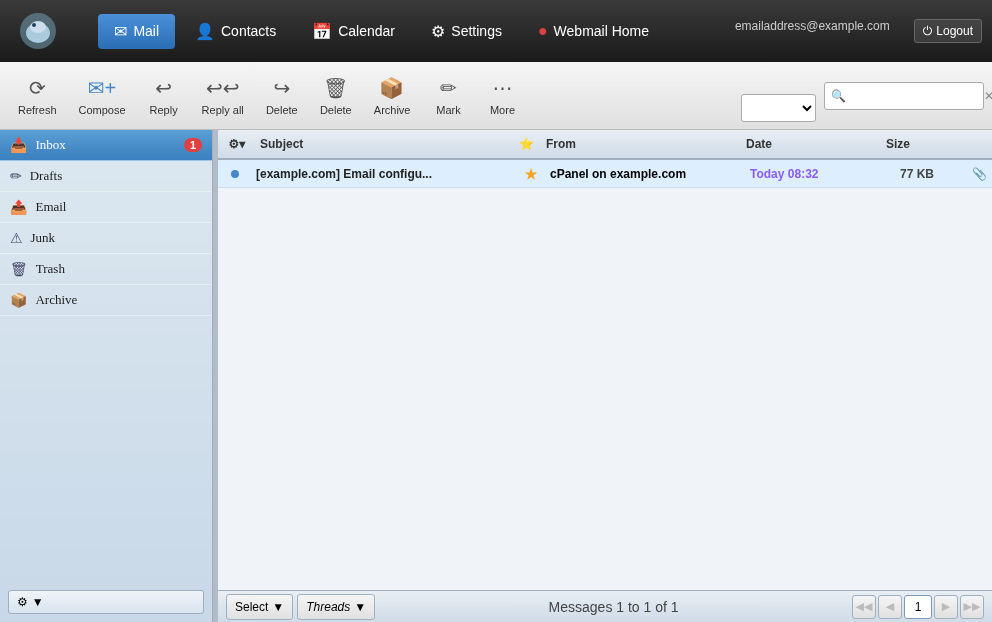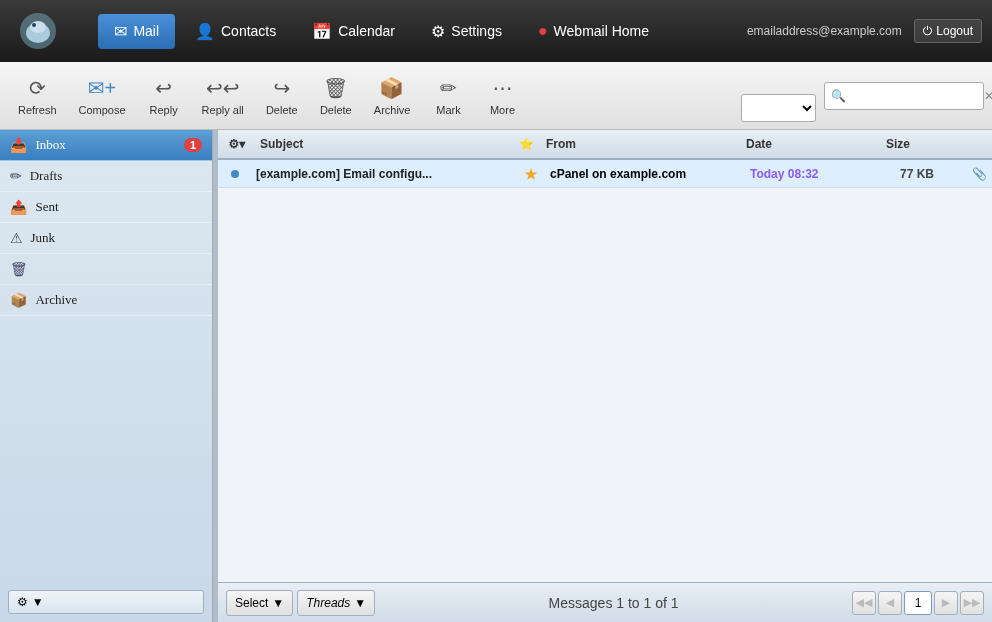--- a/index.html
+++ b/index.html
@@ -48,22 +48,22 @@
       text-decoration: none;
     }
     .nav-item.active {
       background: linear-gradient(to bottom, #4a90d9, #2a6fb5);
       border-radius: 4px;
     }
     .nav-icon { font-size: 16px; }
 
     #topbar-right {
       display: flex;
-      align-items: center;
-      gap: 12px;
+      align-items: flex-start;
+      gap: 24px;
       font-size: 12px;
       color: #ccc;
     }
     #logout-btn {
       display: flex;
       align-items: center;
       gap: 4px;
       color: white;
       cursor: pointer;
       padding: 4px 8px;
@@ -250,21 +250,21 @@
     }
     .email-row .col-subject { color: #222; overflow: hidden; text-overflow: ellipsis; white-space: nowrap; }
     .email-row .col-from { overflow: hidden; text-overflow: ellipsis; white-space: nowrap; }
     .email-row .col-date { color: #8b5cf6; }
     .email-row .col-size { color: #444; text-align: center; }
     .star-icon { color: #f5a623; font-size: 14px; }
     .attach-icon { color: #666; font-size: 12px; }
 
     
     #footer {
-      height: 40px;
+      height: 32px;
       background: linear-gradient(to bottom, #e8eef4, #d0dce8);
       border-top: 1px solid #a0b0c0;
       display: flex;
       align-items: center;
       padding: 0 8px;
       gap: 4px;
     }
     .footer-btn {
       display: flex;
       align-items: center;
@@ -431,28 +431,29 @@
         <span class="sidebar-icon">📥</span>
         <span class="sidebar-label">Inbox</span>
         <span class="sidebar-badge">1</span>
       </div>
       <div class="sidebar-item">
         <span class="sidebar-icon">✏</span>
         <span class="sidebar-label">Drafts</span>
       </div>
       <div class="sidebar-item">
         <span class="sidebar-icon">📤</span>
-        <span class="sidebar-label">Sent</span>
+        <span class="sidebar-label">Email</span>
       </div>
       <div class="sidebar-item">
         <span class="sidebar-icon">⚠</span>
         <span class="sidebar-label">Junk</span>
       </div>
       <div class="sidebar-item">
         <span class="sidebar-icon">🗑</span>
+        <span class="sidebar-label">Trash</span>
       </div>
       <div class="sidebar-item">
         <span class="sidebar-icon">📦</span>
         <span class="sidebar-label">Archive</span>
       </div>
 
       <div style="margin-top:auto; padding:8px;">
         <div class="gear-btn">
           <span>⚙</span>
           <span>▼</span>

